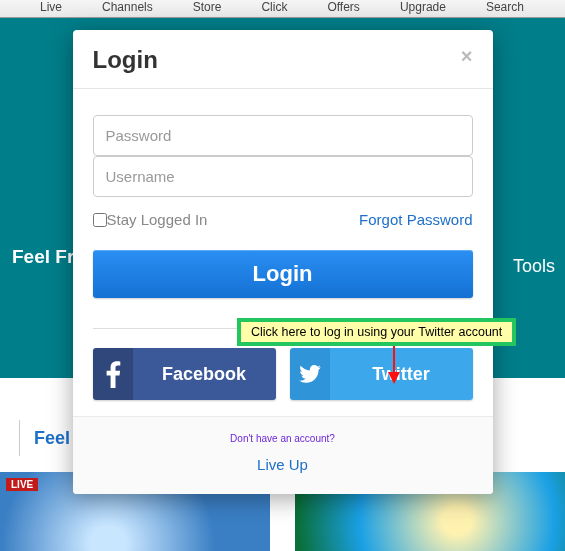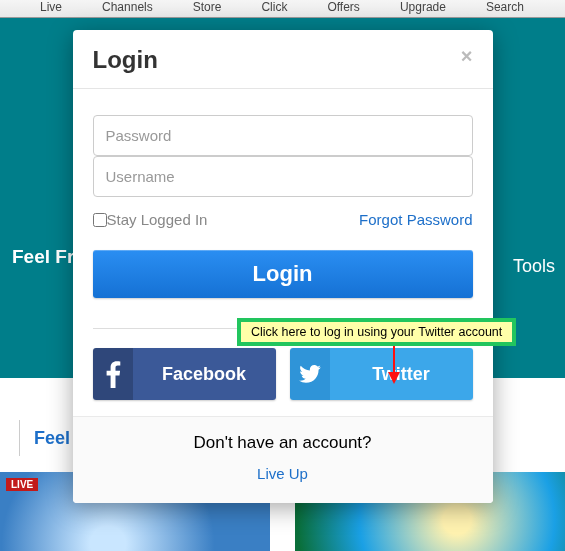--- a/index.html
+++ b/index.html
@@ -133,21 +133,21 @@
   .fb .lbl { background: #3b5998; }
   .tw .icon-box { background: #2f94d8; }
   .tw .lbl { background: #3ca7ea; }
   .modal-footer {
     border-top: 1px solid #eaeaea;
     background: #fafafa;
     padding: 16px 20px 20px 20px;
     text-align: center;
     border-radius: 0 0 4px 4px;
   }
-  .foot1 { color: #000000; font-size: 17px; }
+  .foot1 { color: #6d28d9; font-size: 10px; }
   .signup { color: #1d6fc9; font-size: 15px; margin-top: 12px; display: inline-block; cursor: pointer; }
 
   .tooltip {
     position: absolute;
     background: #ffffa9;
     border: 4px solid #22c55e;
     font-size: 12.5px; color: #000;
     padding: 3px 10px;
     z-index: 50;
     white-space: nowrap;

